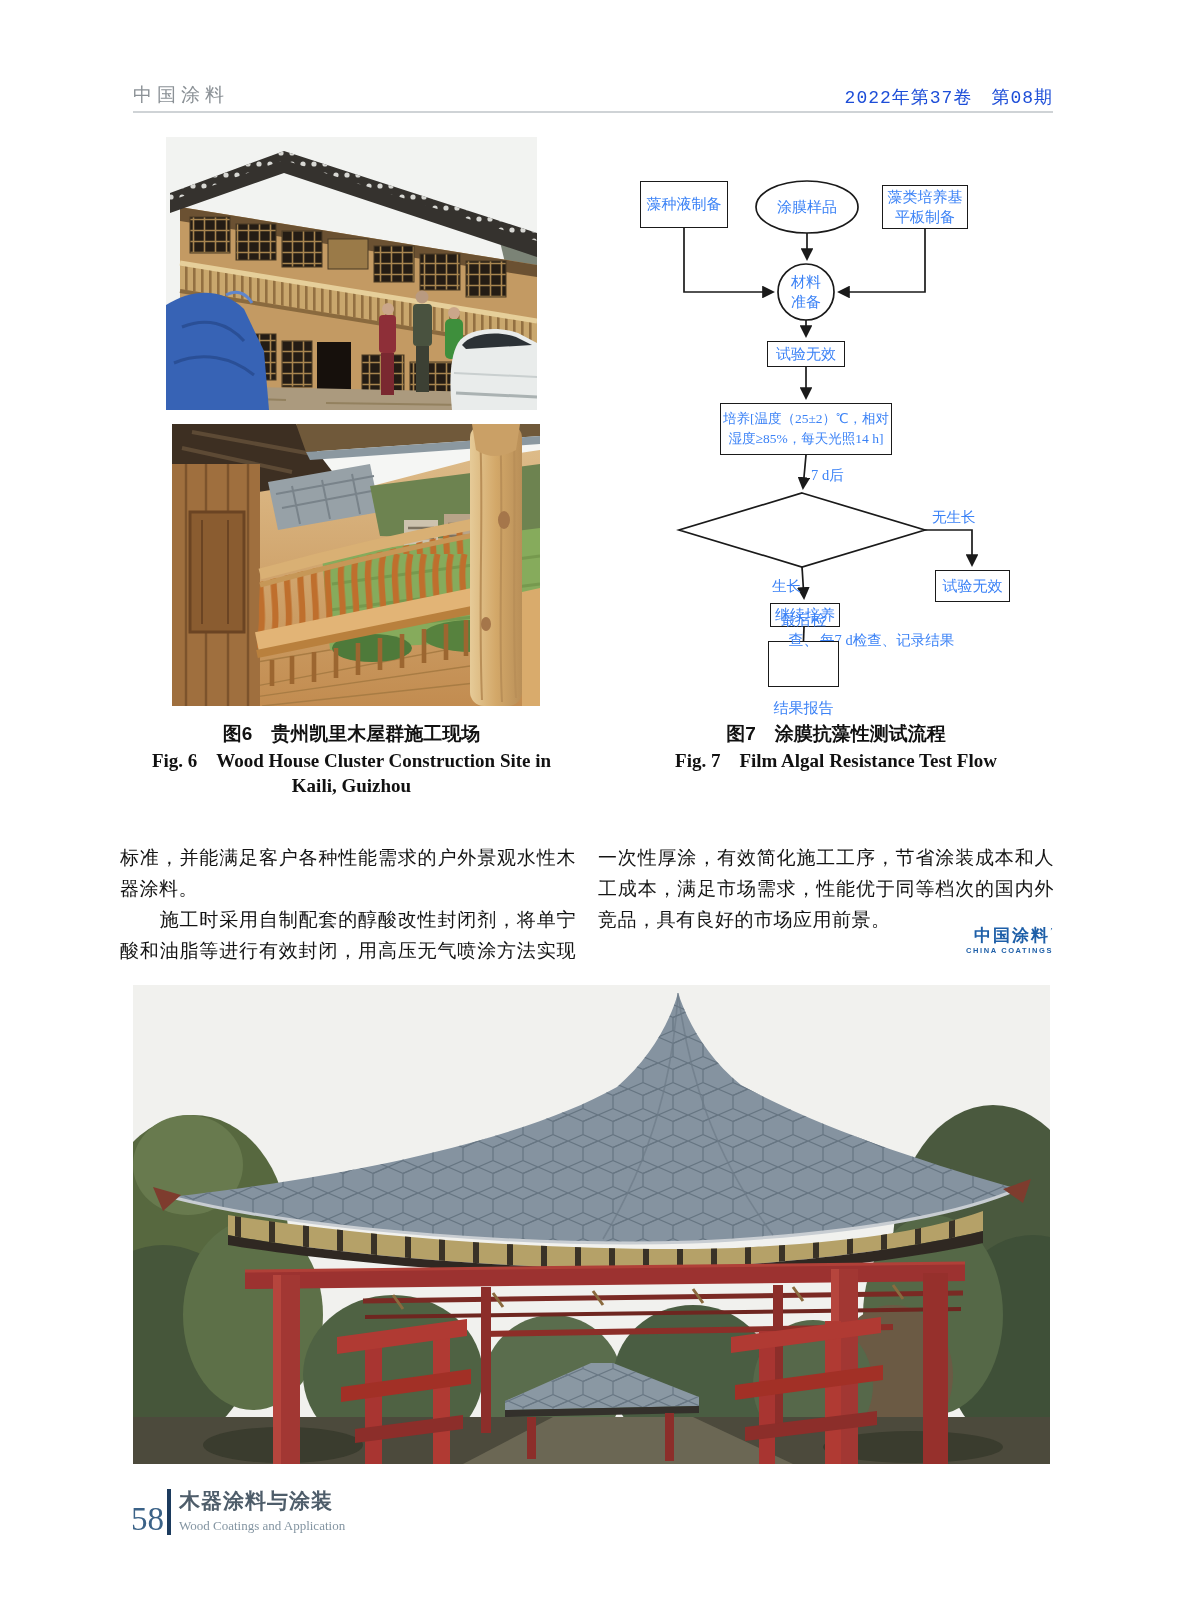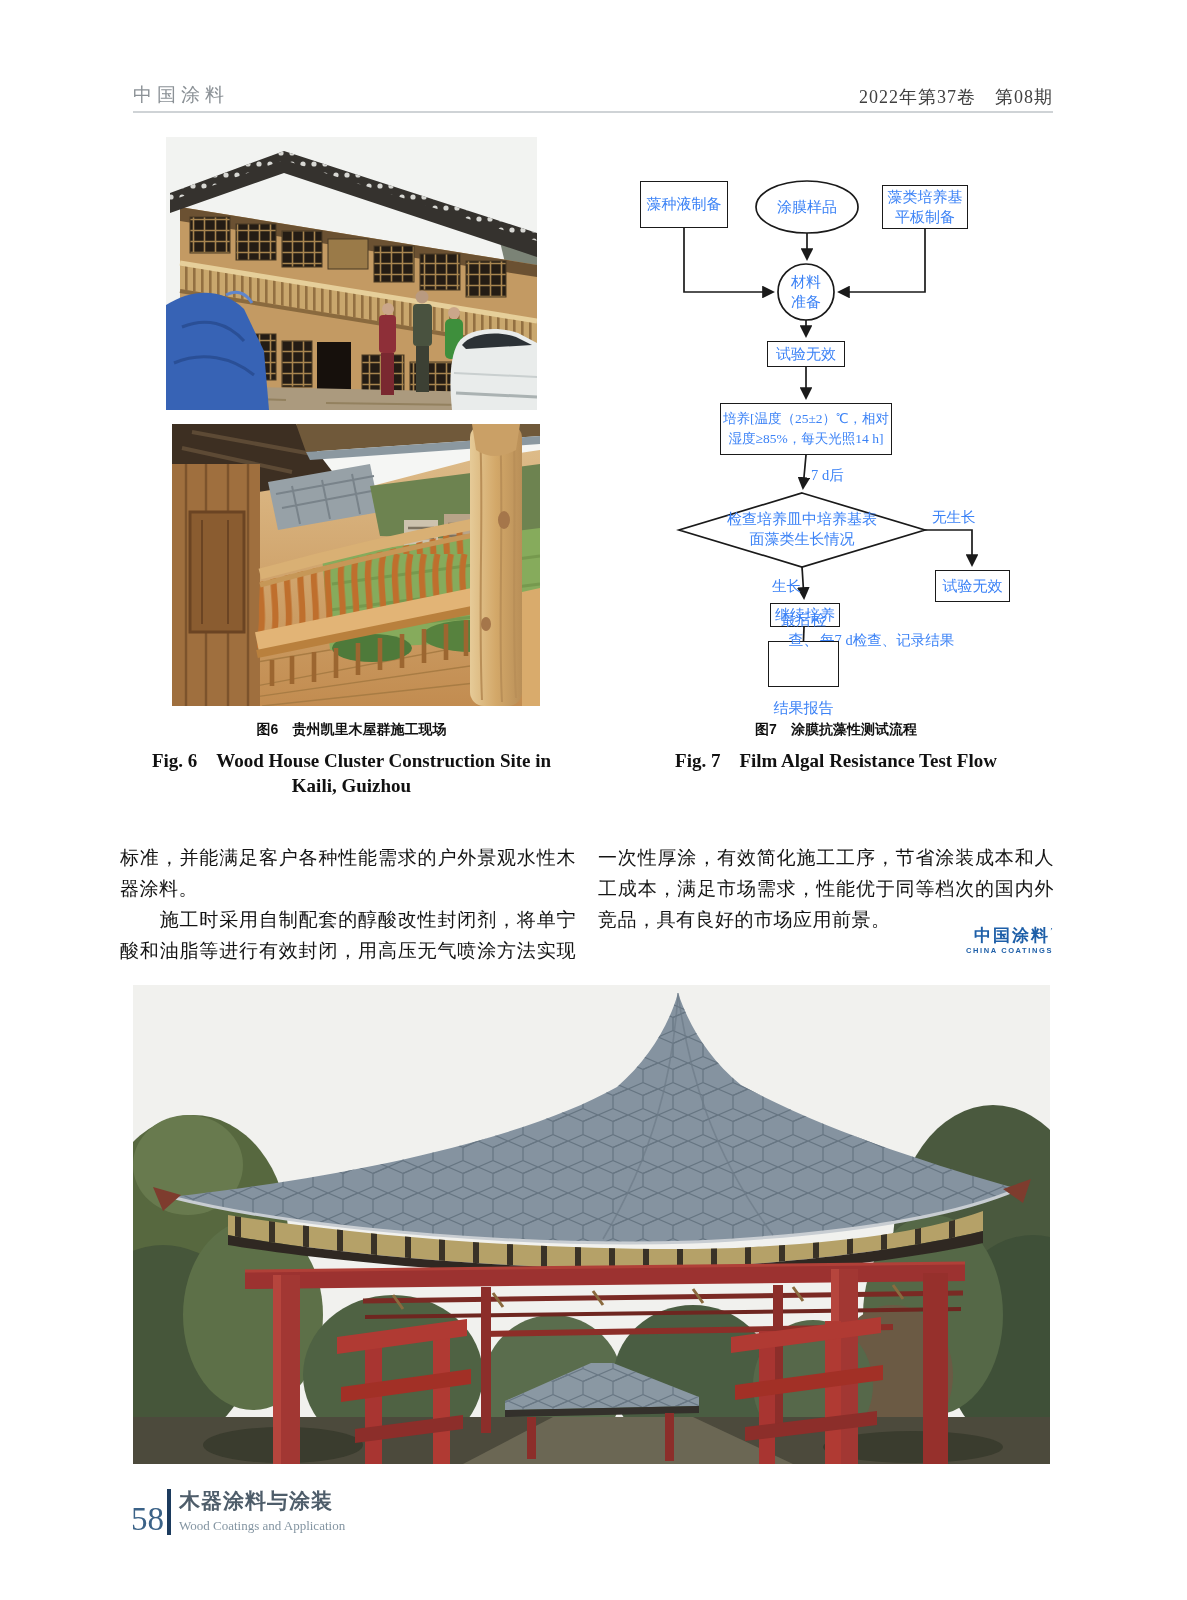--- a/index.html
+++ b/index.html
@@ -3,32 +3,32 @@
 <meta charset="utf-8">
 <style>
   html,body{margin:0;padding:0;background:#ffffff;}
   .page{position:relative;width:1187px;height:1600px;background:#fff;overflow:hidden;
         font-family:"Liberation Serif",serif;color:#141414;}
   .abs{position:absolute;}
 
   
   .hdr-left{left:133px;top:82px;font-family:"Liberation Sans",sans-serif;font-size:19px;
             letter-spacing:5px;color:#8b9196;}
-  .hdr-right{right:134px;top:85px;font-family:Liberation Serif, serif;font-size:18px;
-             color:#404040;letter-spacing:1px;}
+  .hdr-right{right:134px;top:85px;font-family:Liberation Mono, monospace;font-size:18px;
+             color:#1d4ed8;letter-spacing:1px;}
   .hdr-rule{left:133px;top:111px;width:920px;height:2px;background:#cfd3d6;}
 
   
   .photo1{left:166px;top:137px;width:371px;height:273px;}
   .photo2{left:172px;top:424px;width:368px;height:282px;}
   .photo3{left:133px;top:985px;width:917px;height:479px;}
 
   
   .cap{font-weight:bold;text-align:center;color:#111;}
-  .cap-zh{font-family:"Liberation Sans",sans-serif;font-size:14px;}
+  .cap-zh{font-family:"Liberation Sans",sans-serif;font-size:19px;}
   .cap-en{font-family:"Liberation Serif",serif;font-size:19px;}
   .cap6zh{left:146px;top:721px;width:411px;}
   .cap6en1{left:146px;top:748px;width:411px;}
   .cap6en2{left:146px;top:775px;width:411px;}
   .cap7zh{left:612px;top:721px;width:448px;}
   .cap7en{left:612px;top:748px;width:448px;}
 
   
   .flowchart{left:612px;top:160px;width:448px;height:560px;font-size:15px;color:#3b82f6;}
   .fc-svg{position:absolute;left:0;top:0;}
@@ -260,24 +260,20 @@
       <div>准备</div>
     </div>
     <div class="fc-box" style="left:155px;top:181px;width:78px;height:26px;">
       <span>试验无效</span>
     </div>
     <div class="fc-box fc-small" style="left:108px;top:243px;width:172px;height:52px;">
       <span>培养[温度（25±2）℃，相对</span>
       <span>湿度≥85%，每天光照14 h]</span>
     </div>
     <div class="fc-label" style="left:199px;top:306px;">7 d后</div>
-    <div class="fc-text" style="left:67px;top:349px;width:246px;">
-      <div>检查培养皿中培养基表</div>
-      <div>面藻类生长情况</div>
-    </div>
     <div class="fc-label" style="left:320px;top:348px;text-align:right;">无生长</div>
     <div class="fc-box" style="left:323px;top:410px;width:75px;height:32px;">
       <span>试验无效</span>
     </div>
     <div class="fc-label" style="left:160px;top:417px;">生长</div>
     <div class="fc-box" style="left:158px;top:443px;width:70px;height:24px;">
       <span>继续培养</span>
     </div>
     <div class="fc-label" style="left:208px;top:471px;">每7 d检查、记录结果</div>
     <div class="fc-box" style="left:156px;top:481px;width:71px;height:46px;gap:48px;">

